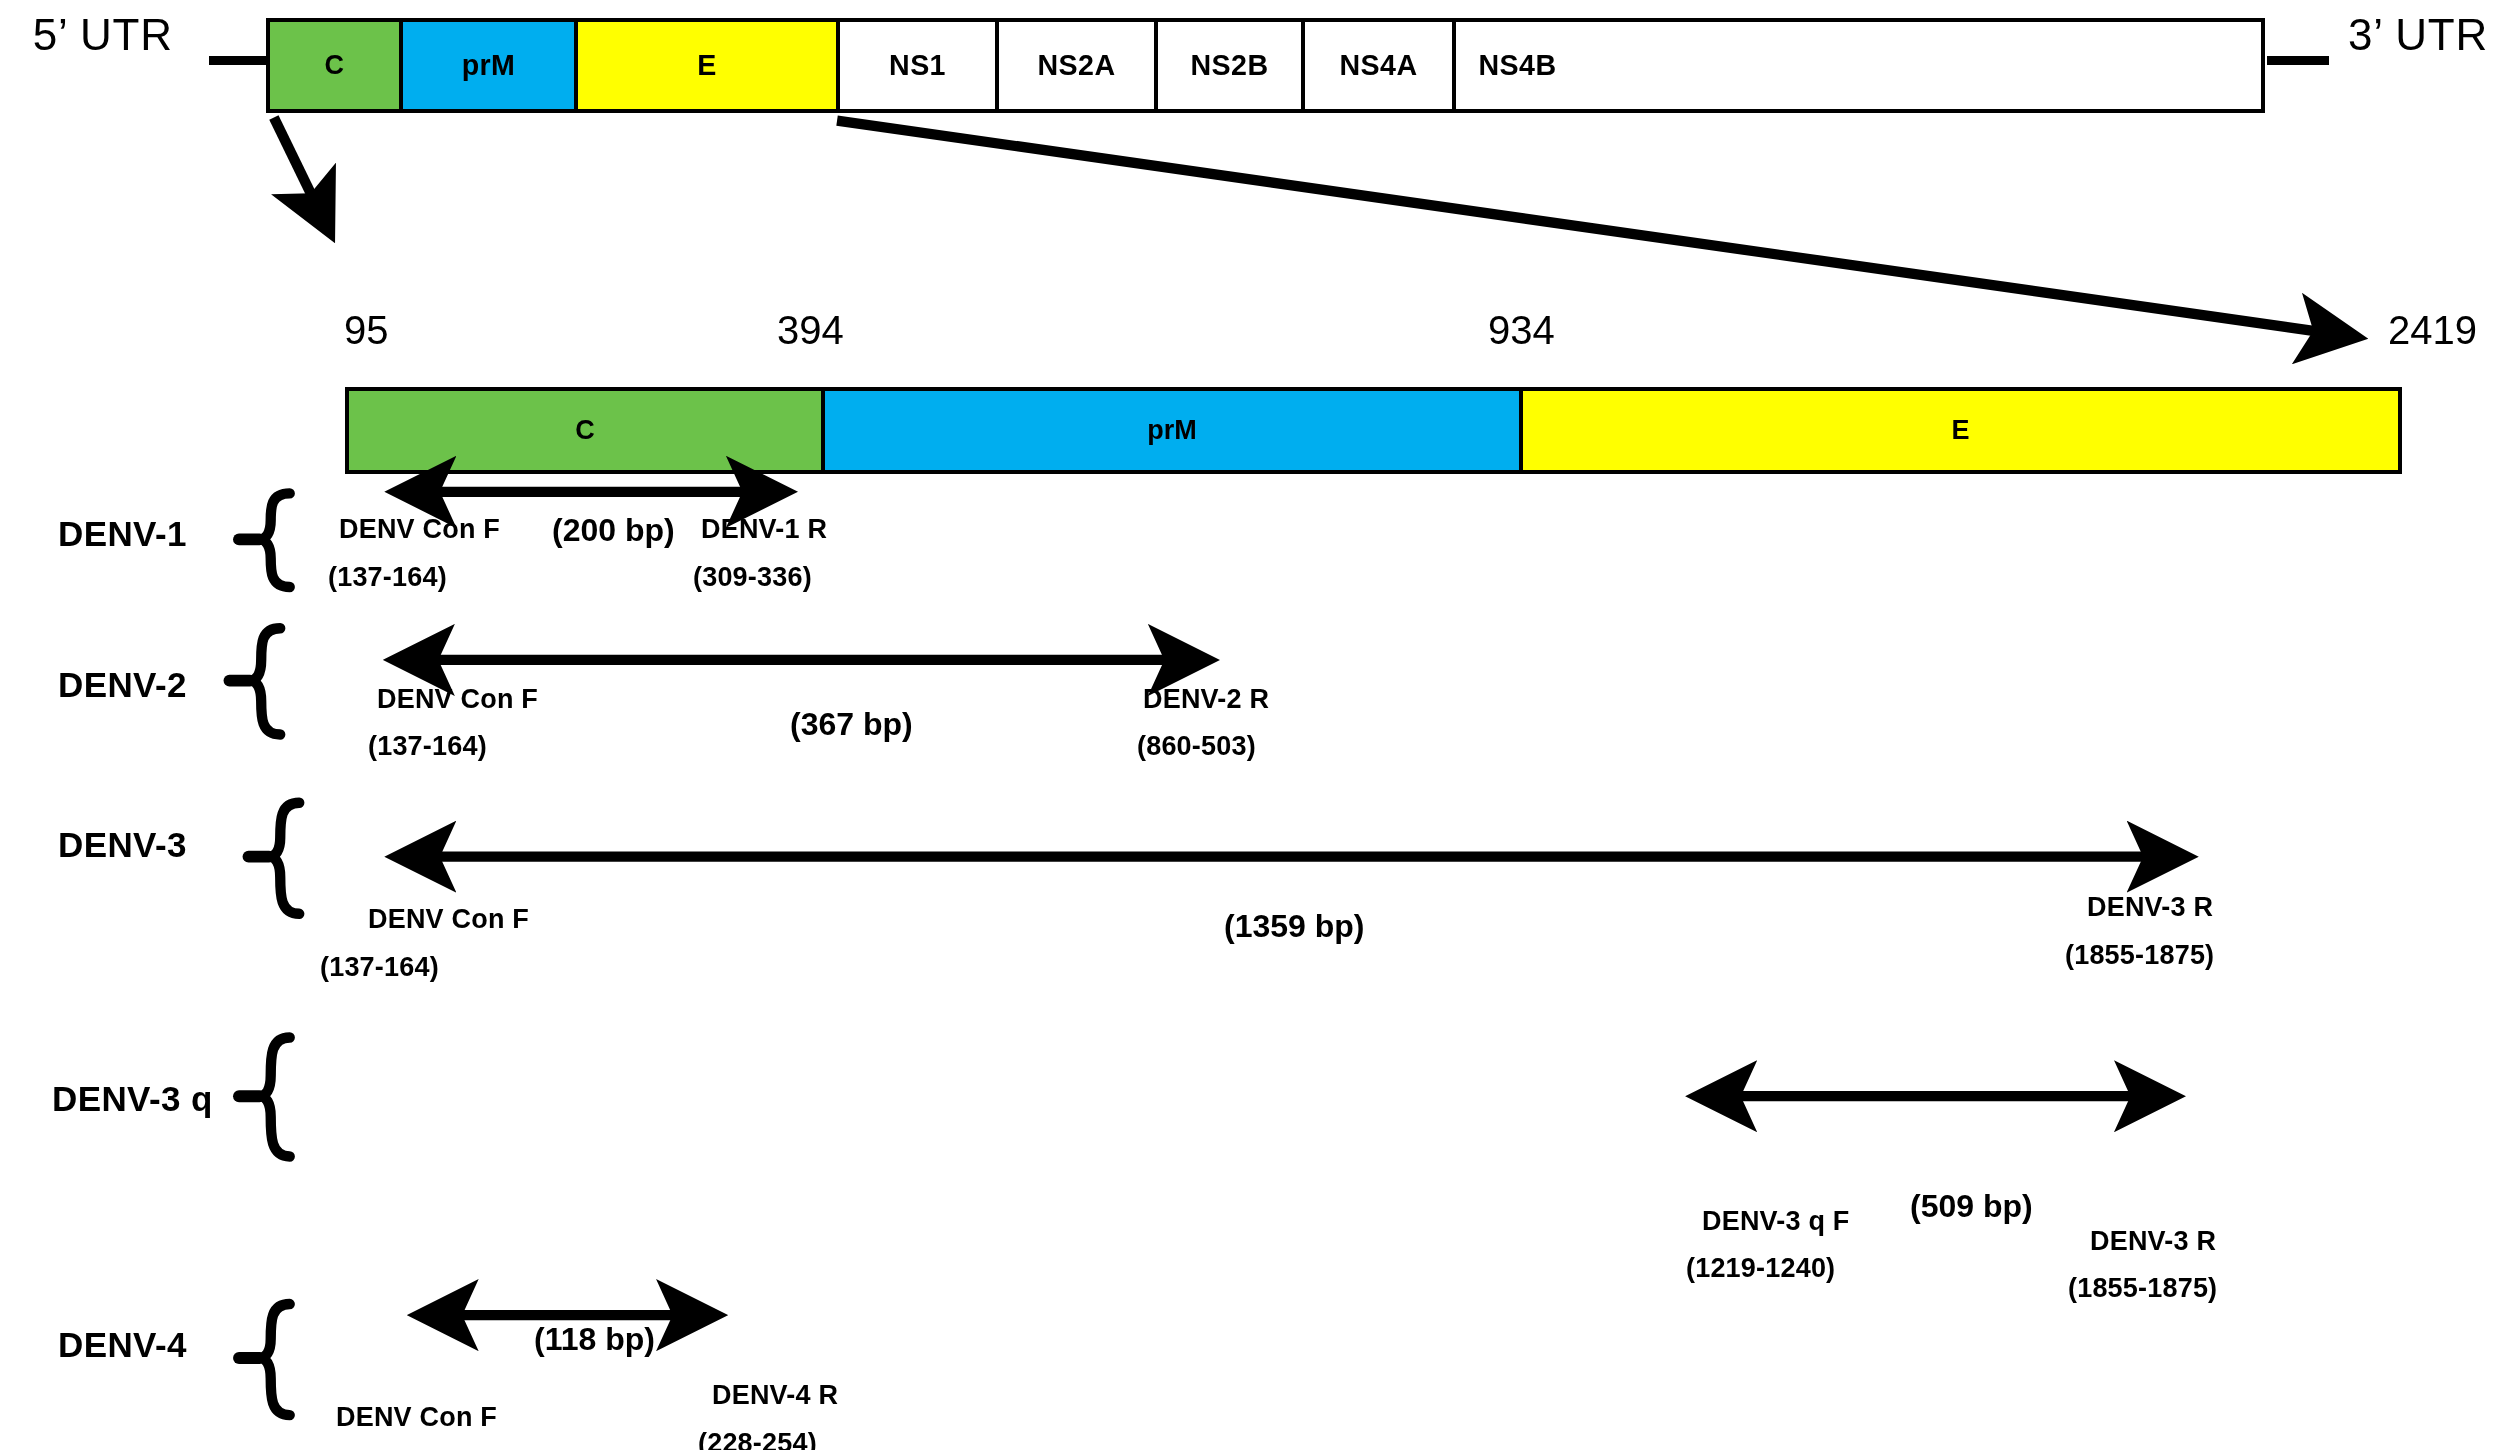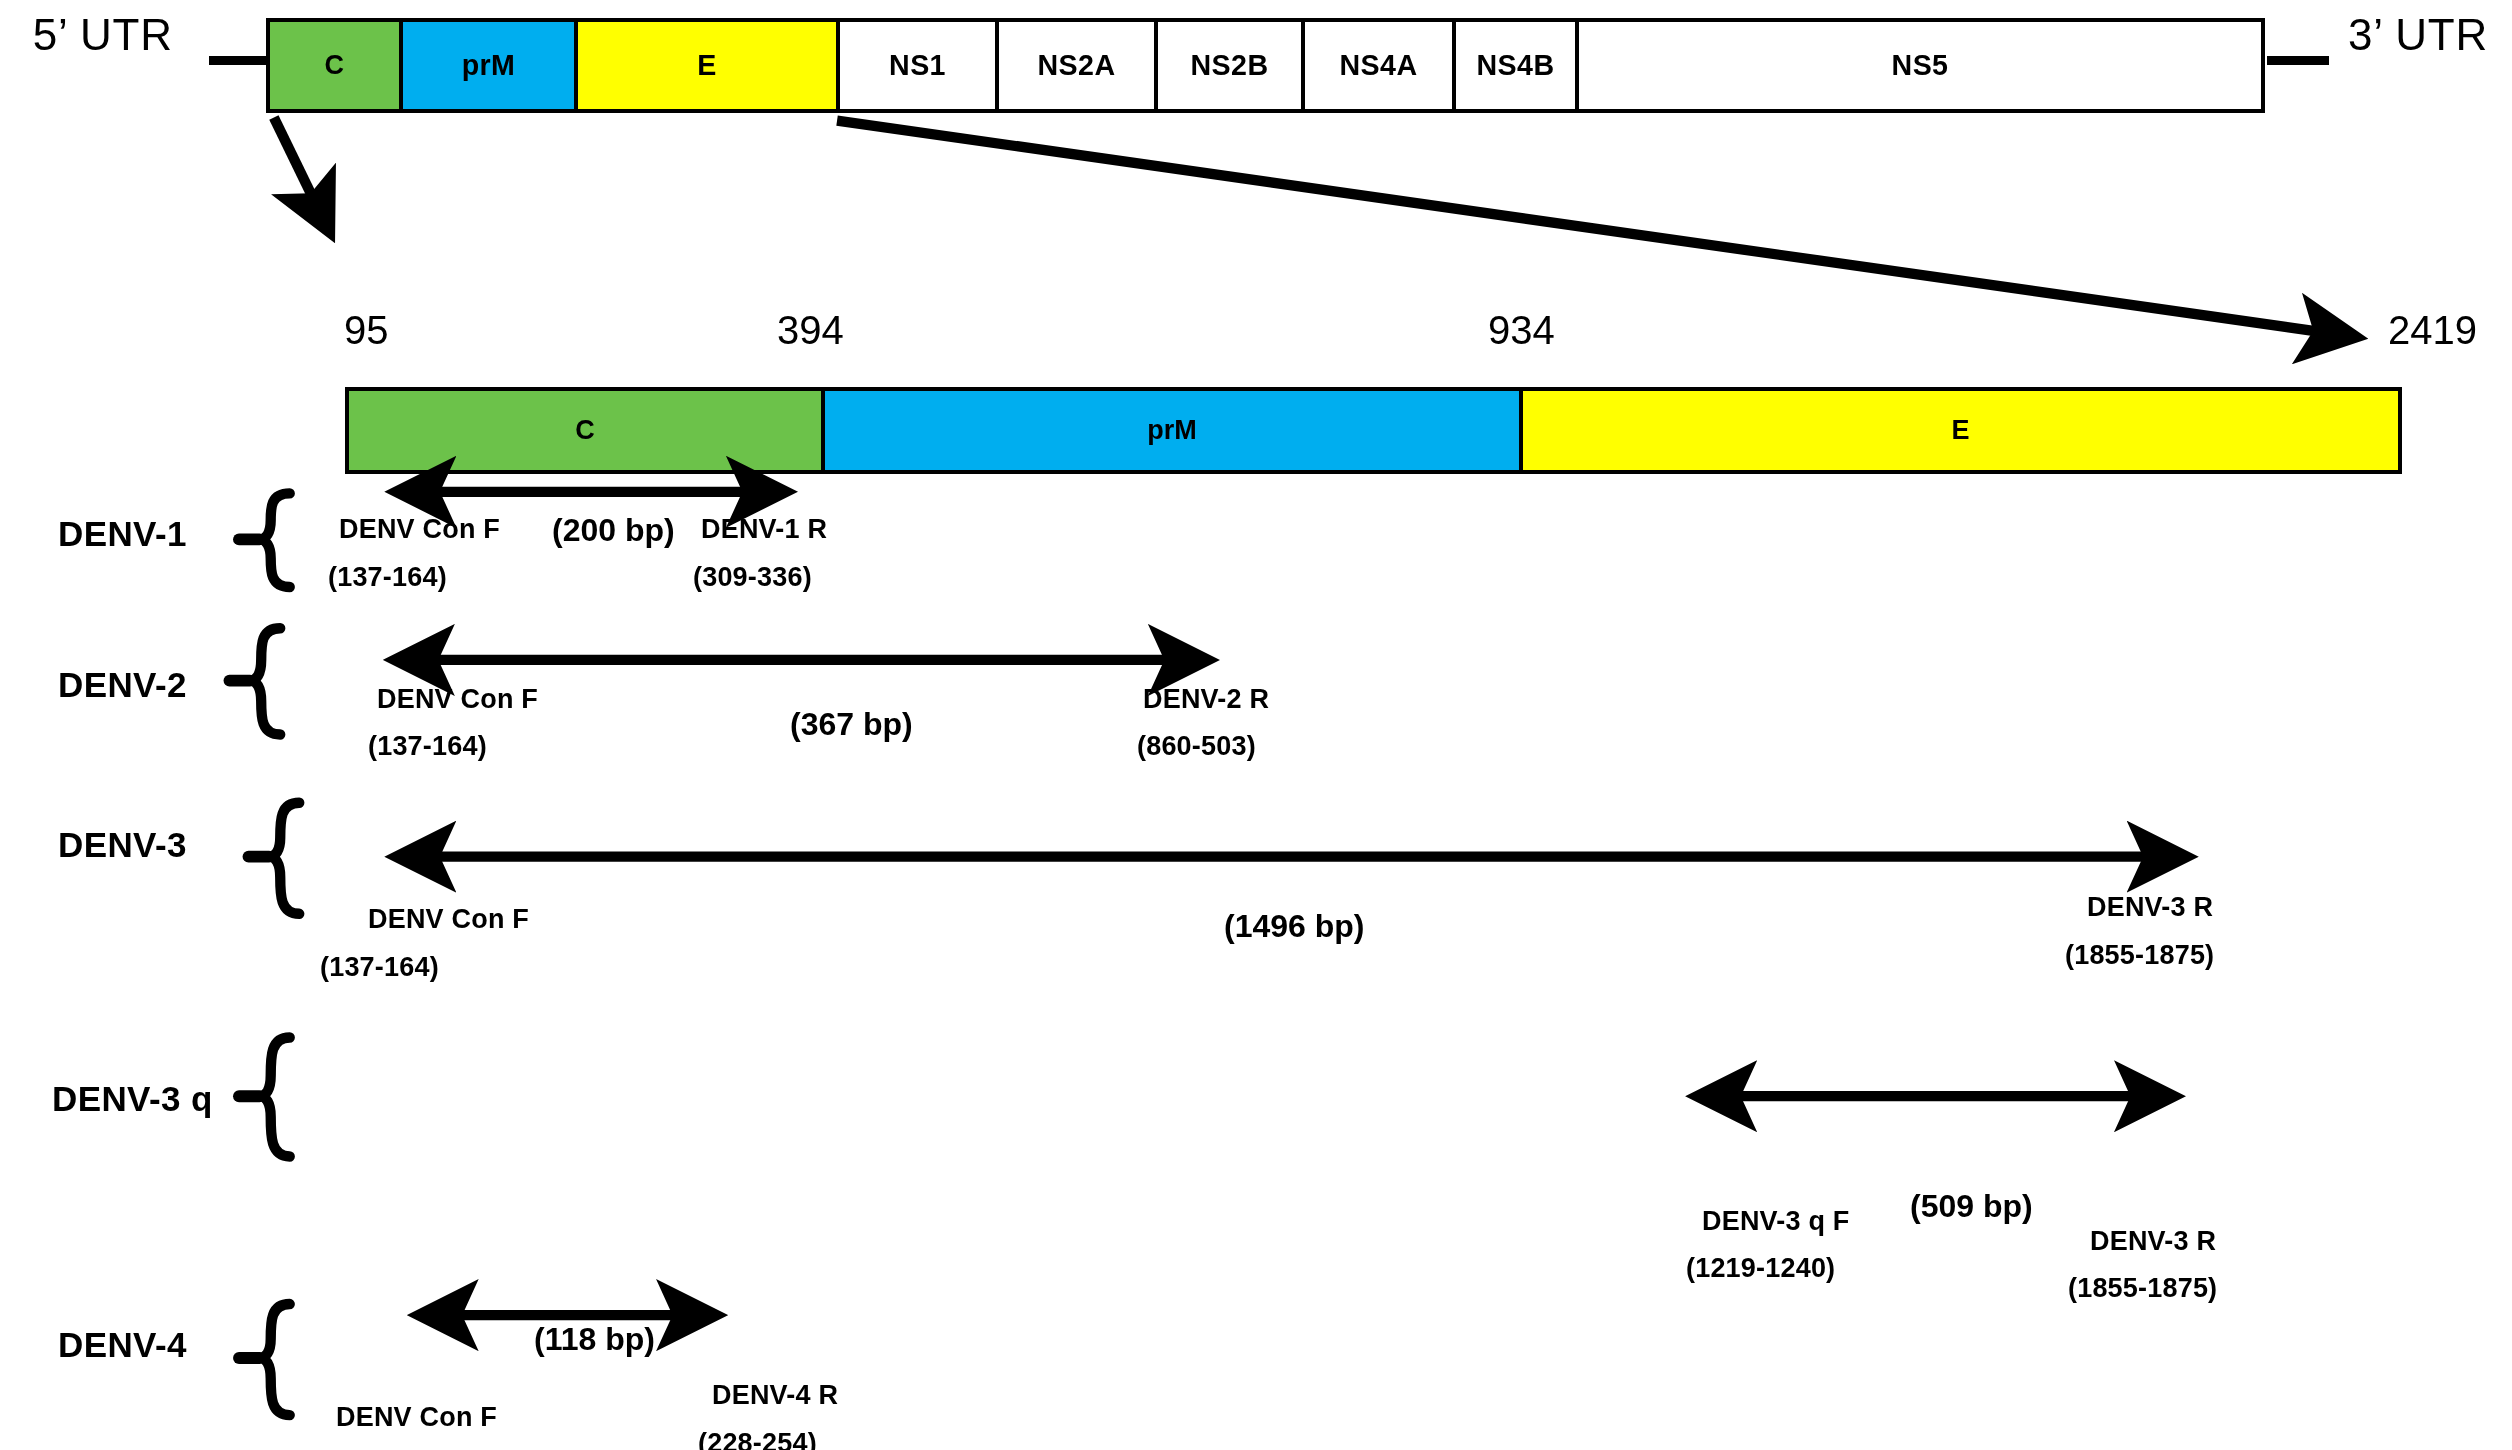--- a/index.html
+++ b/index.html
@@ -135,23 +135,20 @@
     </div>
     <div class="gene-seg" style="width:147px; background:#FFFFFF;">
       <span>NS2B</span>
     </div>
     <div class="gene-seg" style="width:151px; background:#FFFFFF;">
       <span>NS4A</span>
     </div>
     <div class="gene-seg" style="width:123px; background:#FFFFFF;">
       <span>NS4B</span>
     </div>
-    <div class="gene-seg" style="flex:1; background:#FFFFFF;">
-      <span>NS5</span>
-    </div>
   </div>
 
   <div class="utr-stub" style="left:2239px; top:56px; width:62px;"></div>
   <div class="utr-label" style="left:2320px; top:9.5px;">3’ UTR</div>
 
   <div class="coord-label" style="left:316px; top:308px;">95</div>
   <div class="coord-label" style="left:749px; top:308px;">394</div>
   <div class="coord-label" style="left:1460px; top:308px;">934</div>
   <div class="coord-label" style="left:2360px; top:308px;">2419</div>
 
@@ -180,21 +177,21 @@
   <div class="primer-text" style="left:665px; top:562px;">(309-336)</div>
 
   <div class="primer-text" style="left:349px; top:684px;">DENV Con F</div>
   <div class="primer-text" style="left:340px; top:731px;">(137-164)</div>
   <div class="bp-text" style="left:762px; top:706px;">(367 bp)</div>
   <div class="primer-text" style="left:1115px; top:684px;">DENV-2 R</div>
   <div class="primer-text" style="left:1109px; top:731px;">(860-503)</div>
 
   <div class="primer-text" style="left:340px; top:904px;">DENV Con F</div>
   <div class="primer-text" style="left:292px; top:952px;">(137-164)</div>
-  <div class="bp-text" style="left:1196px; top:908px;">(1496 bp)</div>
+  <div class="bp-text" style="left:1196px; top:908px;">(1359 bp)</div>
   <div class="primer-text" style="left:2059px; top:892px;">DENV-3 R</div>
   <div class="primer-text" style="left:2037px; top:940px;">(1855-1875)</div>
 
   <div class="primer-text" style="left:1674px; top:1206px;">DENV-3 q F</div>
   <div class="primer-text" style="left:1658px; top:1253px;">(1219-1240)</div>
   <div class="bp-text" style="left:1882px; top:1188px;">(509 bp)</div>
   <div class="primer-text" style="left:2062px; top:1226px;">DENV-3 R</div>
   <div class="primer-text" style="left:2040px; top:1273px;">(1855-1875)</div>
 
   <div class="primer-text" style="left:308px; top:1402px;">DENV Con F</div>

